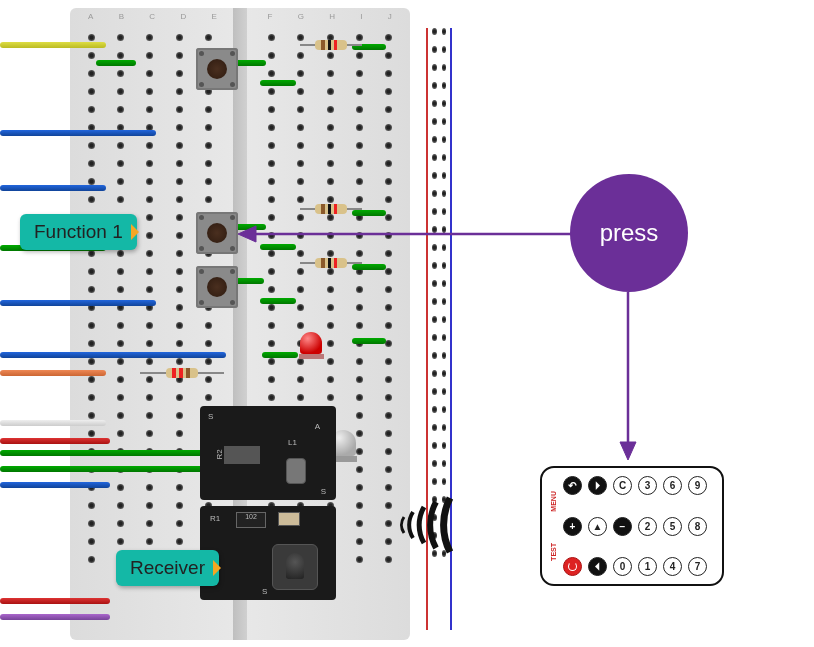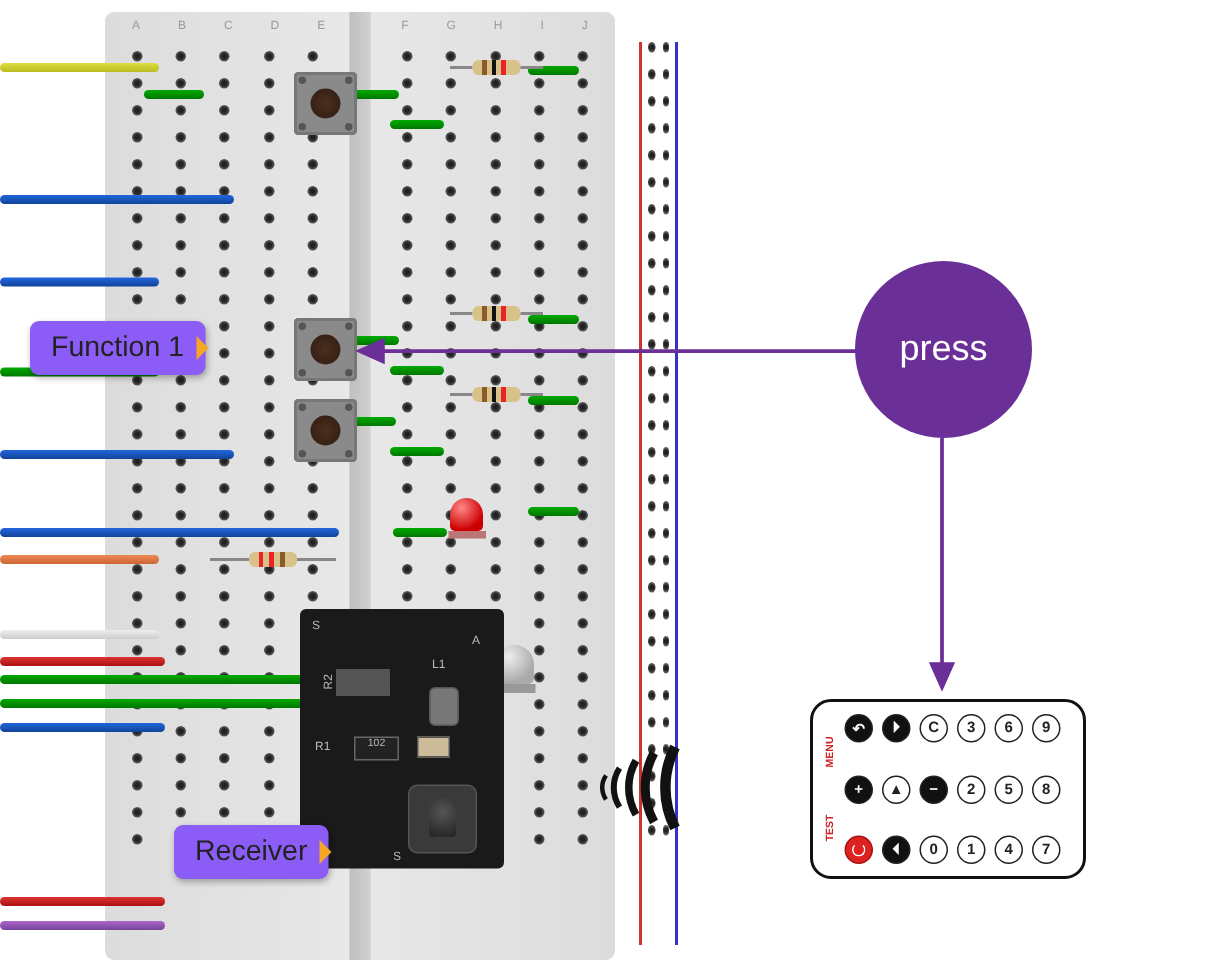--- a/index.html
+++ b/index.html
@@ -23,21 +23,21 @@
   .btn-comp{position:absolute;width:42px;height:42px;background:#8a8a8a;border-radius:3px;box-shadow:inset 0 0 0 2px #777}
   .btn-comp::before{content:"";position:absolute;top:50%;left:50%;width:20px;height:20px;margin:-10px;background:radial-gradient(circle,#4a2f1f,#2e1b10);border-radius:50%}
   .btn-dot{position:absolute;width:5px;height:5px;background:#555;border-radius:50%}
   .resistor{position:absolute;height:10px;display:flex;align-items:center}
   .resistor .lead{height:2px;background:#888;flex:1}
   .resistor .body{width:32px;height:10px;background:linear-gradient(90deg,#d9c28a 0,#d9c28a 20%,#8b5a2b 20%,#8b5a2b 30%,#d9c28a 30%,#d9c28a 40%,#111 40%,#111 50%,#d9c28a 50%,#d9c28a 60%,#e22 60%,#e22 70%,#d9c28a 70%,#d9c28a 100%);border-radius:4px}
   .resistor.brown .body{background:linear-gradient(90deg,#d9c28a 0,#d9c28a 20%,#e22 20%,#e22 30%,#d9c28a 30%,#d9c28a 42%,#e22 42%,#e22 52%,#d9c28a 52%,#d9c28a 64%,#8b5a2b 64%,#8b5a2b 74%,#d9c28a 74%,#d9c28a 100%)}
   .led{position:absolute;width:22px;height:28px}
   .led .dome{width:22px;height:22px;border-radius:50% 50% 15% 15%;background:radial-gradient(circle at 35% 30%,#f88,#c00 70%);}
   .led .base{height:5px;background:#b77;width:25px;margin-left:-1px}
-  .label{position:absolute;background:#8b5cf6;color:#222;font-size:19px;padding:7px 14px;border-radius:6px;box-shadow:1px 2px 4px rgba(0,0,0,.3)}
+  .label{position:absolute;background:#14b8a6;color:#222;font-size:19px;padding:7px 14px;border-radius:6px;box-shadow:1px 2px 4px rgba(0,0,0,.3)}
   .label::after{content:"";position:absolute;right:-10px;top:50%;margin-top:-8px;border:8px solid transparent;border-left-color:#f5a623}
   .press-circle{position:absolute;width:118px;height:118px;background:#6b2f98;border-radius:50%;color:#fff;font-size:24px;display:flex;align-items:center;justify-content:center}
   .arrow{position:absolute;stroke:#6b2f98;fill:#6b2f98}
   .module{position:absolute;background:#1a1a1a;border-radius:4px}
   .ir-waves{position:absolute}
   .remote{position:absolute;width:184px;height:120px;background:#fff;border:2px solid #111;border-radius:14px;padding:8px;box-sizing:border-box;display:flex;gap:6px}
   .remote .side{display:flex;flex-direction:column;justify-content:space-around;font-size:7px;font-weight:bold}
   .remote .rows{display:flex;flex-direction:column;justify-content:space-between;flex:1;gap:5px}
   .remote .krow{display:flex;gap:6px;align-items:center}
   .remote .key{width:19px;height:19px;border:1.5px solid #222;border-radius:50%;display:flex;align-items:center;justify-content:center;font-size:10px;font-weight:bold;color:#222;box-sizing:border-box}
@@ -668,21 +668,21 @@
 
 <div class="module" style="left:200px;top:406px;width:136px;height:94px">
   <span class="silk" style="top:6px;left:8px">S</span>
   <span class="silk" style="top:44px;left:14px;transform:rotate(-90deg)">R2</span>
   <span class="silk" style="top:32px;left:88px">L1</span>
   <span class="silk" style="top:16px;right:16px">A</span>
   <span class="silk" style="bottom:4px;right:10px">S</span>
   <div class="comp" style="left:24px;top:40px;width:34px;height:16px;background:#555"></div>
   <div class="comp" style="left:86px;top:52px;width:18px;height:24px;border-radius:4px;background:#777"></div>
 </div>
-<div class="module" style="left:200px;top:485px;width:136px;height:94px">
+<div class="module" style="left:200px;top:506px;width:136px;height:94px">
   <span class="silk" style="top:8px;left:10px">R1</span>
   <div class="comp" style="left:36px;top:6px;width:28px;height:14px;background:#222;border:1px solid #666;color:#bbb;font-size:7px;text-align:center">102</div>
   <div class="comp" style="left:78px;top:6px;width:20px;height:12px;background:#cb9"></div>
   <span class="silk" style="bottom:4px;left:62px">S</span>
   <div class="comp" style="left:72px;top:38px;width:44px;height:44px;background:#3a3a3a;border-radius:6px"></div>
   <div style="position:absolute;left:86px;top:47px;width:18px;height:26px;background:radial-gradient(circle at 50% 35%,#555,#222);border-radius:10px 10px 3px 3px"></div>
 </div>
 
 <div class="label" style="left:20px;top:214px">Function 1</div>
 <div class="label" style="left:116px;top:550px">Receiver</div>

